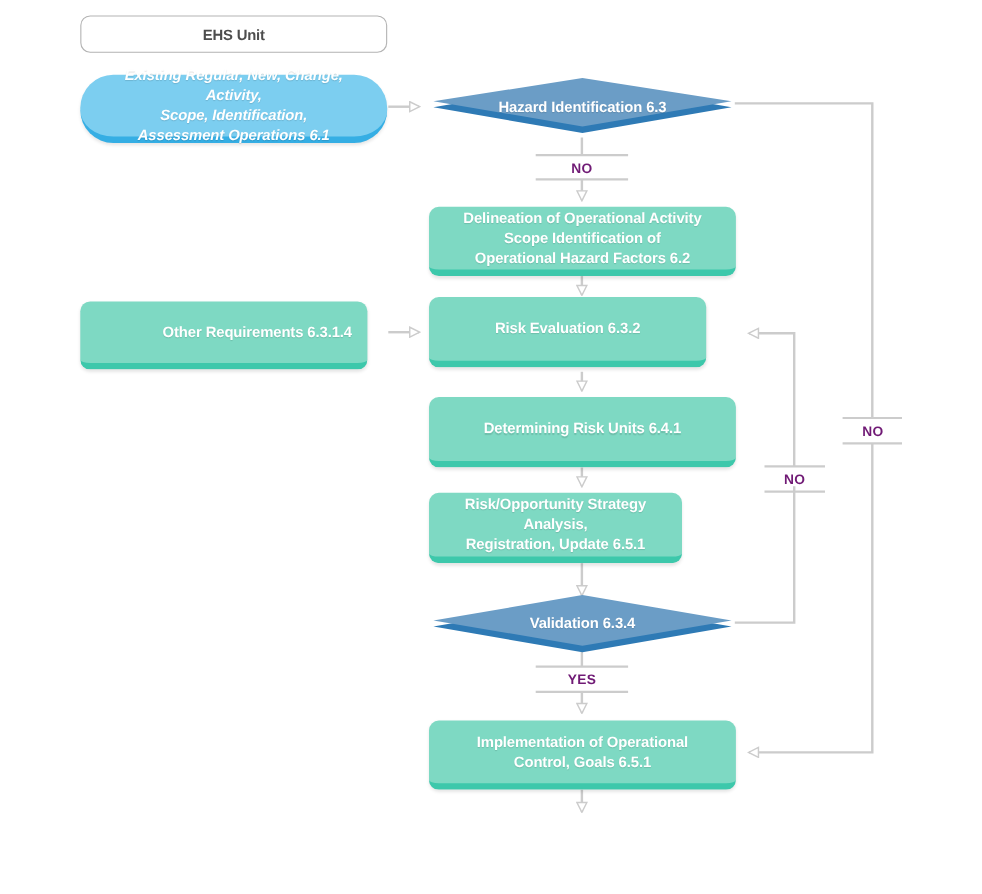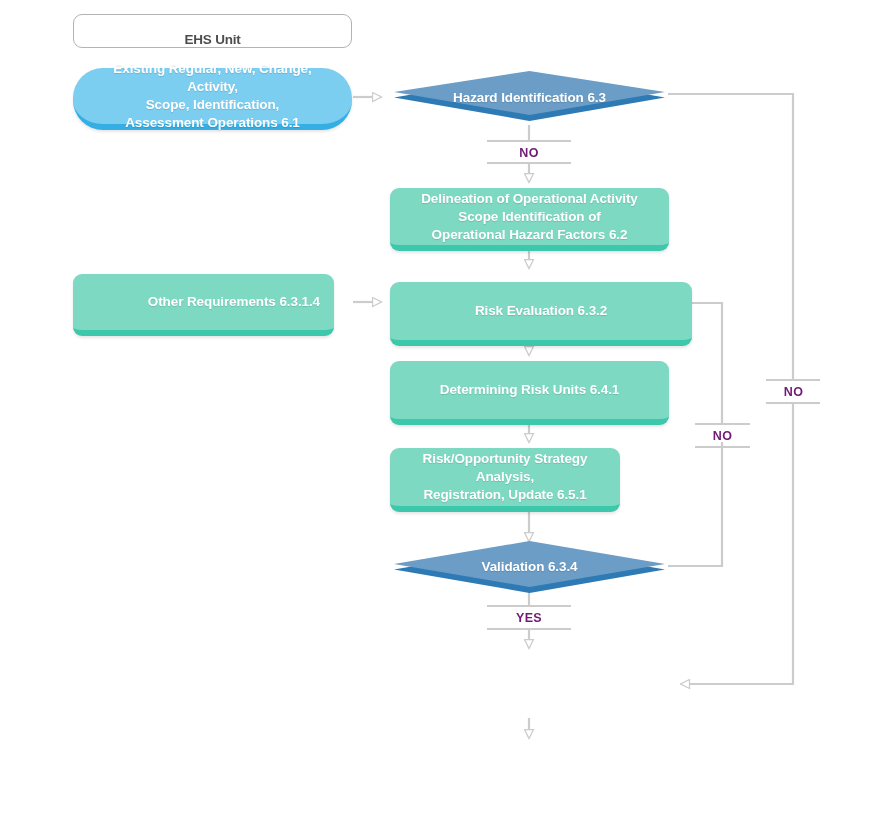--- a/index.html
+++ b/index.html
@@ -66,20 +66,21 @@
     border-radius: 9px;
     border-bottom: 6px solid #3dc8ab;
     box-shadow: 0 2px 3px rgba(0,0,0,0.10);
   }
   
   .node-pill {
     background: #7ccef0;
     border-radius: 30px;
     border-bottom: 6px solid #35aee4;
     box-shadow: 0 2px 3px rgba(0,0,0,0.10);
+    font-style: italic;
   }
   
   .node-diamond {
     background: transparent;
   }
   .node-diamond .dia-shape {
     position: absolute;
     left: 0; top: 0;
     width: 100%; height: 100%;
   }
@@ -136,21 +137,21 @@
       <path d="M 695 447 L 750 447" stroke-width="2"></path>
       <path d="M 722 424 L 722 303 L 681 303" marker-end="url(#arrowOpen)"></path>
 
       <path d="M 668 94 L 793 94 L 793 380"></path>
       <path d="M 766 380 L 820 380" stroke-width="2"></path>
       <path d="M 766 403 L 820 403" stroke-width="2"></path>
       <path d="M 793 403 L 793 684 L 681 684" marker-end="url(#arrowOpen)"></path>
     </g>
   </svg>
 
-  <div class="lane-tab" style="left:73px; top:14px; width:279px; height:34px;align-items:flex-end;">
+  <div class="lane-tab" style="left:73px; top:14px; width:279px; height:34px;">
     <span>EHS Unit</span>
   </div>
 
   <div class="node node-pill" style="left:73px; top:68px; width:279px; height:62px;">
     <span class="label">Existing Regular, New, Change, Activity,
 Scope, Identification,
 Assessment Operations 6.1</span>
   </div>
 
   <div class="node node-diamond" style="left:390px; top:71px; width:279px; height:54px;">
@@ -164,41 +165,45 @@
   <div class="node node-rect" style="left:390px; top:188px; width:279px; height:63px;">
     <span class="label">Delineation of Operational Activity
 Scope Identification of
 Operational Hazard Factors 6.2</span>
   </div>
 
   <div class="node node-rect" style="left:73px; top:274px; width:261px; height:62px;justify-content:flex-end;">
     <span class="label">Other Requirements 6.3.1.4</span>
   </div>
 
-  <div class="node node-rect" style="left:390px; top:282px; width:302px; height:64px;">
+  <div class="node node-rect" style="left:390px; top:270px; width:252px; height:64px;">
     <span class="label">Risk Evaluation 6.3.2</span>
   </div>
 
   <div class="node node-rect" style="left:390px; top:361px; width:279px; height:64px;">
     <span class="label">Determining Risk Units 6.4.1</span>
   </div>
 
   <div class="node node-rect" style="left:390px; top:448px; width:230px; height:64px;text-align:center;">
     <span class="label">Risk/Opportunity Strategy Analysis,
 Registration, Update 6.5.1</span>
   </div>
 
   <div class="node node-diamond" style="left:390px; top:540px; width:279px; height:54px;">
     <svg class="dia-shape" viewBox="0 0 279 54" preserveAspectRatio="none">
       <polygon points="139.5,53 4,29.5 139.5,6 275,29.5" fill="#2e7ab5"></polygon>
       <polygon points="139.5,47 4,24 139.5,1 275,24" fill="#6b9dc6"></polygon>
     </svg>
     <span class="label">Validation 6.3.4</span>
   </div>
 
+  <div class="node node-rect" style="left:390px; top:655px; width:279px; height:63px;">
+    <span class="label">Implementation of Operational
+Control, Goals 6.5.1</span>
+  </div>
 
 
   <div class="lbl-chip" style="left:487px; top:143px; width:84px; height:20px; line-height:20px;">NO</div>
 
   <div class="lbl-chip" style="left:487px; top:608px; width:84px; height:20px; line-height:20px;">YES</div>
 
   <div class="lbl-chip" style="left:695px; top:426px; width:55px; height:20px; line-height:20px;">NO</div>
 
   <div class="lbl-chip" style="left:766px; top:382px; width:55px; height:20px; line-height:20px;">NO</div>
 

